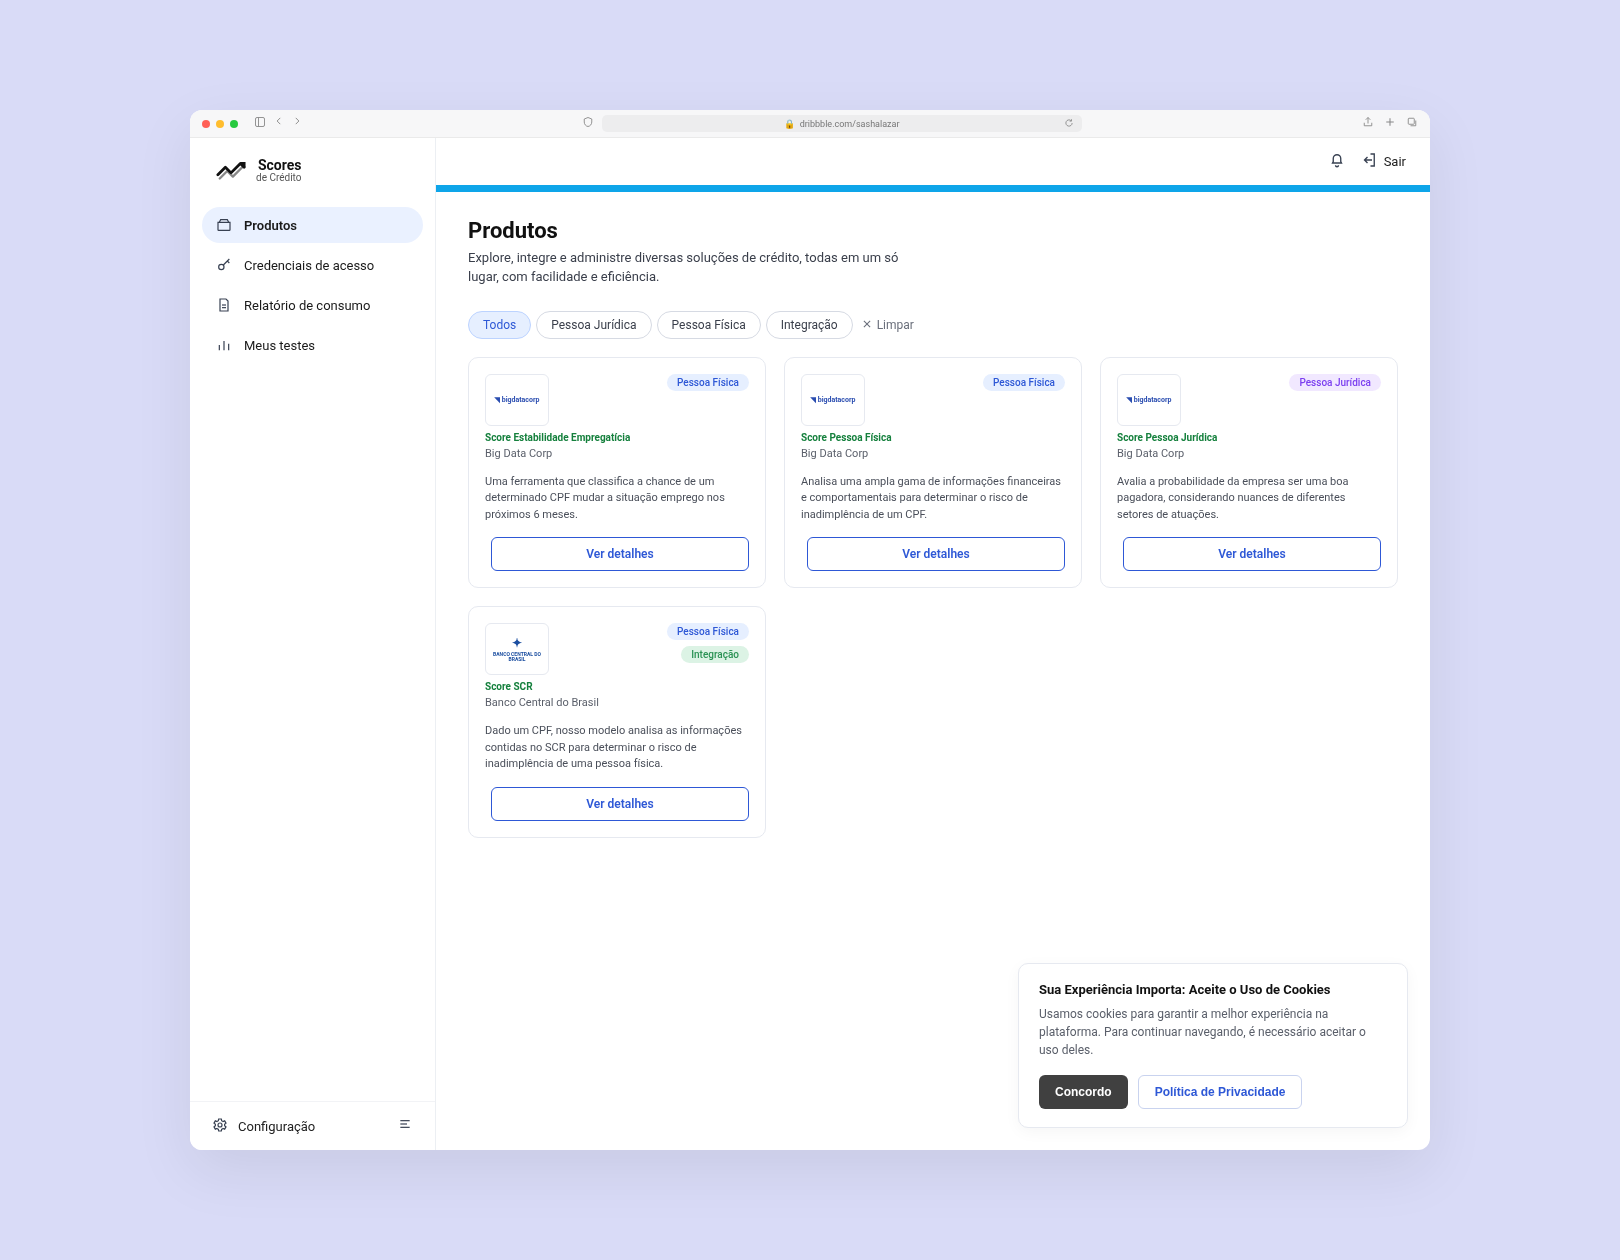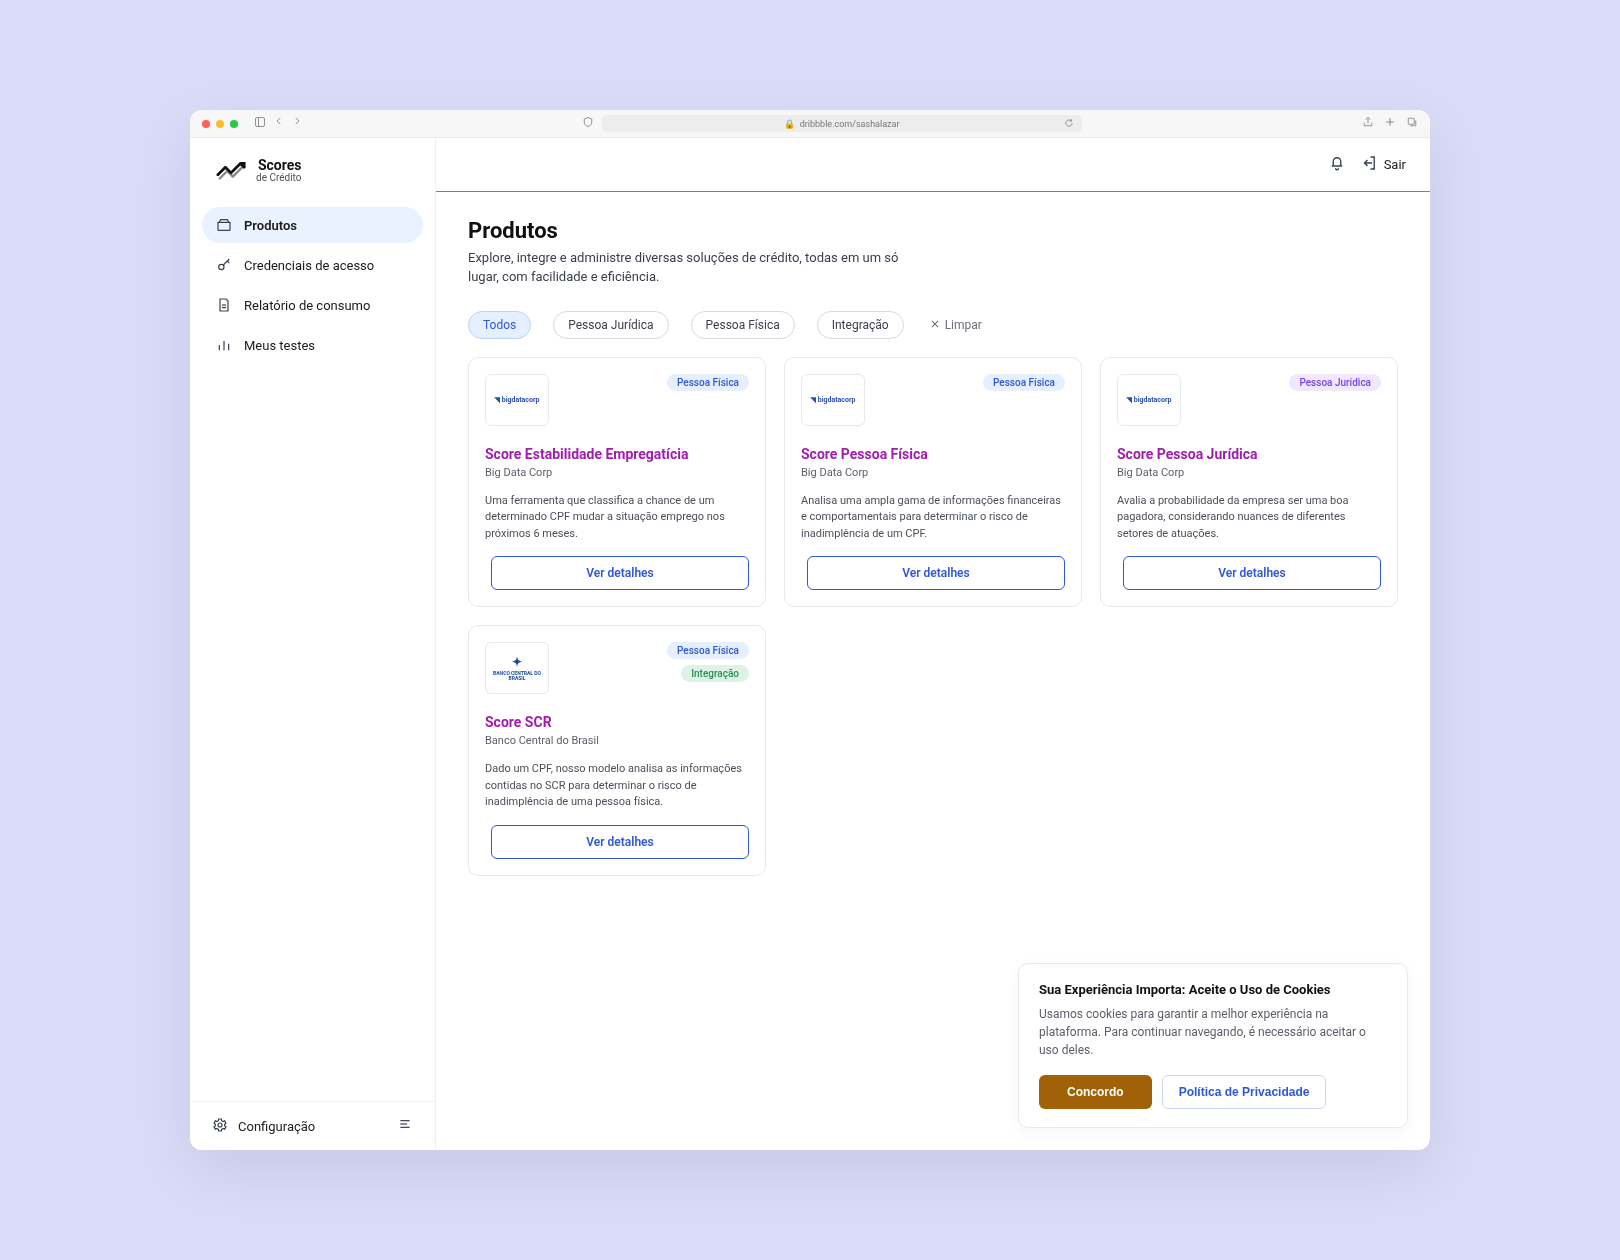--- a/index.html
+++ b/index.html
@@ -70,29 +70,29 @@
 .nav-item .ico svg { width: 16px; height: 16px; stroke: #384152; }
 .sidebar-bottom {
   margin-top: auto; display: flex; align-items: flex-end; justify-content: space-between;
   padding: 14px 22px; border-top: 1px solid #f2f3f6;
 }
 .config { display: flex; align-items: center; gap: 10px; font-size: 13px; color: #222; cursor: pointer; }
 .config svg, .collapse svg { width: 16px; height: 16px; stroke: #384152; }
 .collapse { cursor: pointer; }
 .main { flex: 1; display: flex; flex-direction: column; min-width: 0; position: relative; }
 .topbar {
-  height: 54px; border-bottom: 1px solid #0ea5e9;
+  height: 54px; border-bottom: 7px solid #0ea5e9;
   display: flex; align-items: center; justify-content: flex-end; padding: 0 24px; gap: 14px;
 }
 .topbar .ico svg { width: 18px; height: 18px; stroke: #384152; }
 .topbar .sair { display: flex; align-items: center; gap: 6px; font-size: 13px; color: #222; cursor: pointer; }
 .content { padding: 26px 32px; overflow: auto; flex: 1; }
 .page-title { font-size: 22px; font-weight: 700; color: #111; margin-bottom: 6px; }
 .page-sub { font-size: 13px; color: #3a3f4b; max-width: 460px; line-height: 1.45; }
-.filters { display: flex; align-items: center; gap: 22px; margin-top: 24px; margin-bottom: 18px; }
+.filters { display: flex; align-items: center; gap: 5px; margin-top: 24px; margin-bottom: 18px; }
 .chip {
   padding: 6px 14px; border-radius: 16px; border: 1px solid #d6dae3;
   font-size: 12px; color: #3a3f4b; background: #fff; cursor: pointer;
 }
 .chip.active { background: #e6efff; border-color: #bcd3ff; color: #2e58d6; }
 .clear { display: flex; align-items: center; gap: 5px; font-size: 12px; color: #6a6f7b; cursor: pointer; margin-left: 4px; }
 .clear svg { width: 10px; height: 10px; stroke: #6a6f7b; }
 .grid { display: grid; grid-template-columns: repeat(3, 1fr); gap: 18px; }
 .card {
   border: 1px solid #e6e9f0; border-radius: 10px; padding: 16px; display: flex; flex-direction: column;
@@ -104,37 +104,37 @@
 }
 .logo-box.bcb { flex-direction: column; color: #1b4ea0; }
 .logo-box.bcb .globe { font-size: 12px; margin-bottom: 2px; }
 .badges { display: flex; flex-direction: column; gap: 6px; align-items: flex-end; }
 .badge {
   font-size: 10px; padding: 3px 10px; border-radius: 12px; font-weight: 500;
 }
 .badge.pf { background: #e6efff; color: #2e58d6; }
 .badge.pj { background: #f1e8ff; color: #7b3ff0; }
 .badge.int { background: #dcf3e5; color: #2a9254; }
-.card-title { font-size: 14px; font-weight: 700; color: #a21caf; margin-top: 20px; }
+.card-title { font-size: 10px; font-weight: 700; color: #15803d; margin-top: 6px; }
 .card-vendor { font-size: 11px; color: #5a5f6a; margin-top: 4px; }
 .card-desc { font-size: 11px; color: #4a4f5a; margin-top: 14px; line-height: 1.5; flex: 1; }
 .card-btn {
   margin-top: 14px; border: 1px solid #2e58d6; color: #2e58d6; background: #fff;
   padding: 9px; border-radius: 6px; font-size: 12px; font-weight: 600; cursor: pointer; text-align: center; margin-left: 6px;
 }
 .cookie {
   position: absolute; right: 22px; bottom: 22px; width: 390px;
   border: 1px solid #e6e9f0; border-radius: 10px; background: #fff;
   padding: 18px 20px; box-shadow: 0 4px 16px rgba(0,0,0,0.04);
 }
 .cookie-title { font-size: 13px; font-weight: 700; color: #111; }
 .cookie-text { font-size: 12px; color: #5a5f6a; margin-top: 8px; line-height: 1.5; }
 .cookie-actions { display: flex; gap: 10px; margin-top: 16px; }
 .btn-primary {
-  background: #a16207; color: #fff; border: none; padding: 9px 28px;
+  background: #404040; color: #fff; border: none; padding: 9px 16px;
   border-radius: 6px; font-size: 12px; font-weight: 600; cursor: pointer;
 }
 .btn-outline {
   background: #fff; color: #2e58d6; border: 1px solid #c9d3ef; padding: 9px 16px;
   border-radius: 6px; font-size: 12px; font-weight: 600; cursor: pointer;
 }
 </style>
 </head>
 <body>
 

